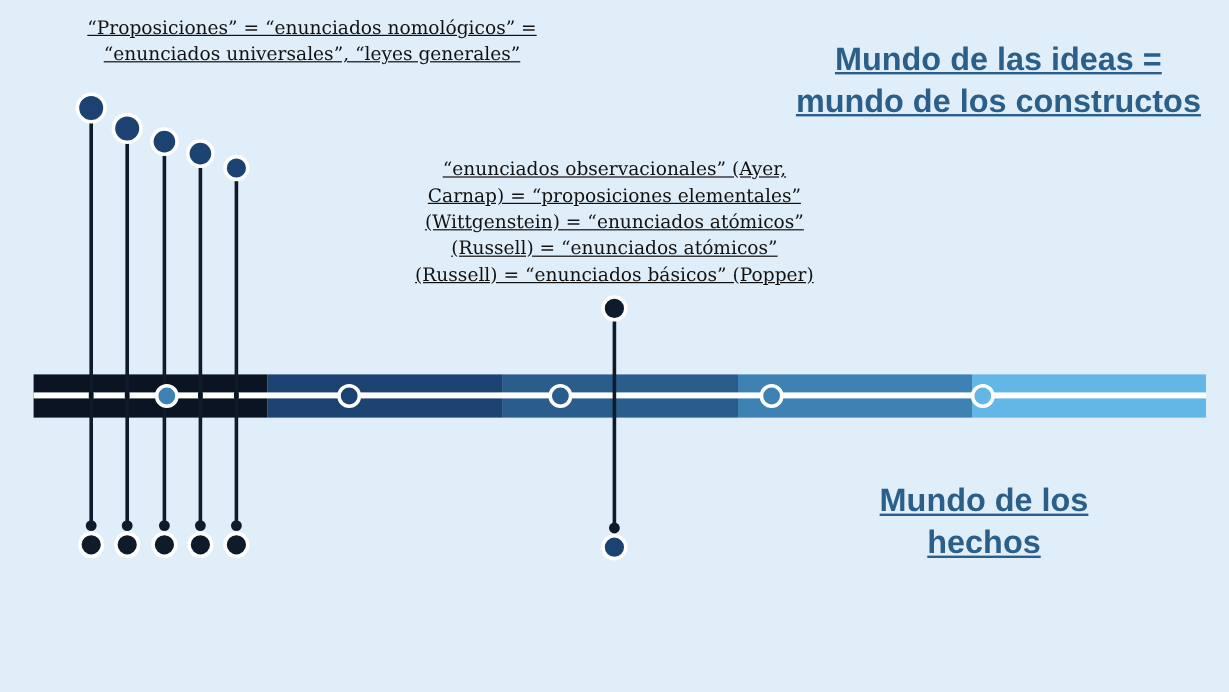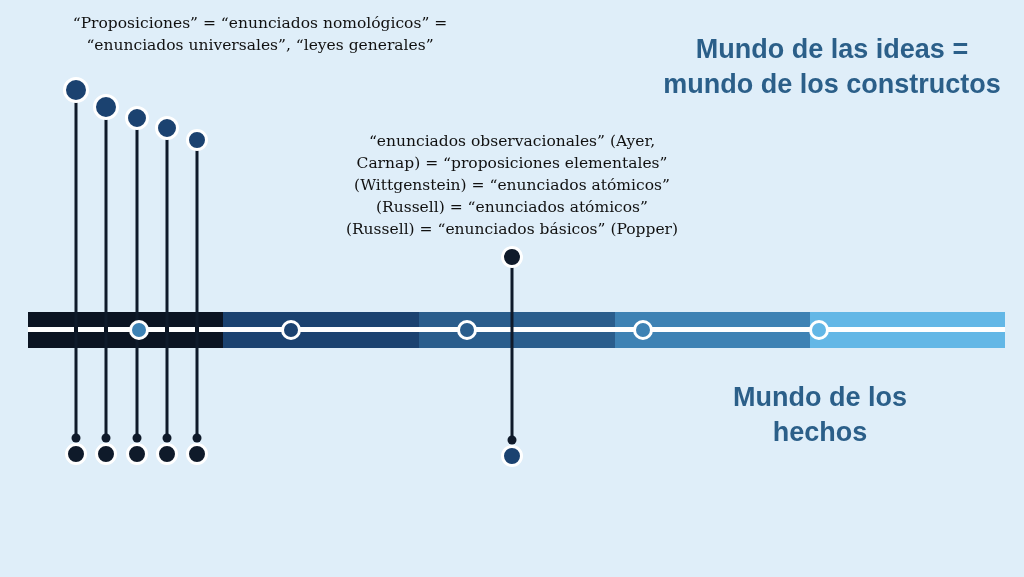--- a/index.html
+++ b/index.html
@@ -2,21 +2,21 @@
 <html><head>
 <meta charset="utf-8">
 <style>
   html, body { margin: 0; padding: 0; }
   body {
     width: 1024px; height: 577px; overflow: hidden;
     background: #dfeef9;
     position: relative;
     font-family: "DejaVu Serif", serif;
   }
-  .abs { position: absolute; }
+  .abs { position: absolute; text-decoration: underline; }
   .serif-text {
     font-family: "DejaVu Serif", serif;
     color: #111;
     font-size: 15.5px;
     line-height: 22px;
     text-align: center;
     white-space: pre-line;
   }
   .heading {
     font-family: "Liberation Sans", sans-serif;
@@ -48,21 +48,21 @@
 
 <div class="abs heading" style="left:622px; top:32px; width:420px;">Mundo de las ideas =
 mundo de los constructos</div>
 
 <div class="abs serif-text" style="left:250px; top:130px; width:524px;text-align:center;">“enunciados observacionales” (Ayer,
 Carnap) = “proposiciones elementales”
 (Wittgenstein) = “enunciados atómicos”
 (Russell) = “enunciados atómicos”
 (Russell) = “enunciados básicos” (Popper)</div>
 
-<div class="abs heading" style="left:700px; top:380px; width:240px;">Mundo de los
+<div class="abs heading" style="left:700px; top:400px; width:240px;">Mundo de los
 hechos</div>
 
 <div id="diagram">
     <div class="seg" style="left: 28px; width: 195px; background: rgb(11, 20, 34);"></div>
     <div class="seg" style="left: 223px; width: 196px; background: rgb(27, 66, 112);"></div>
     <div class="seg" style="left: 419px; width: 196px; background: rgb(42, 93, 140);"></div>
     <div class="seg" style="left: 615px; width: 195px; background: rgb(62, 130, 180);"></div>
     <div class="seg" style="left: 810px; width: 195px; background: rgb(99, 183, 230);"></div>
     <div class="hline"></div>
     <div class="vline" style="left: 76px; top: 90px; height: 348px;"></div>

